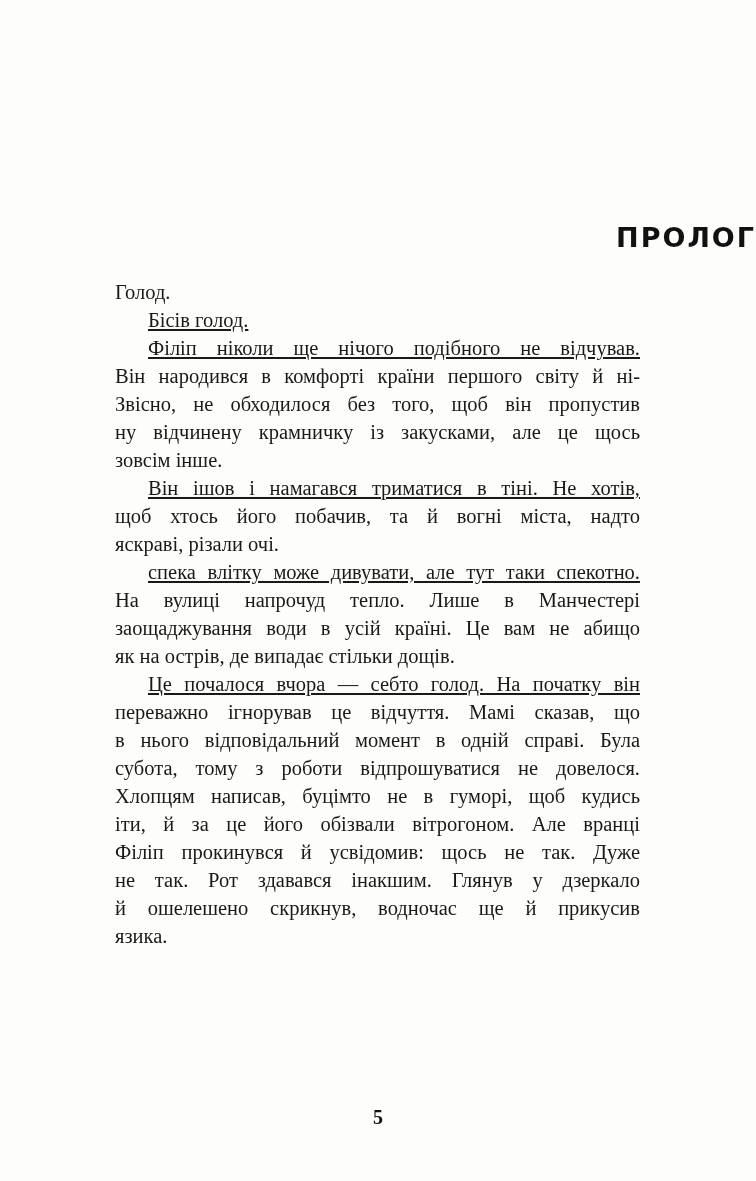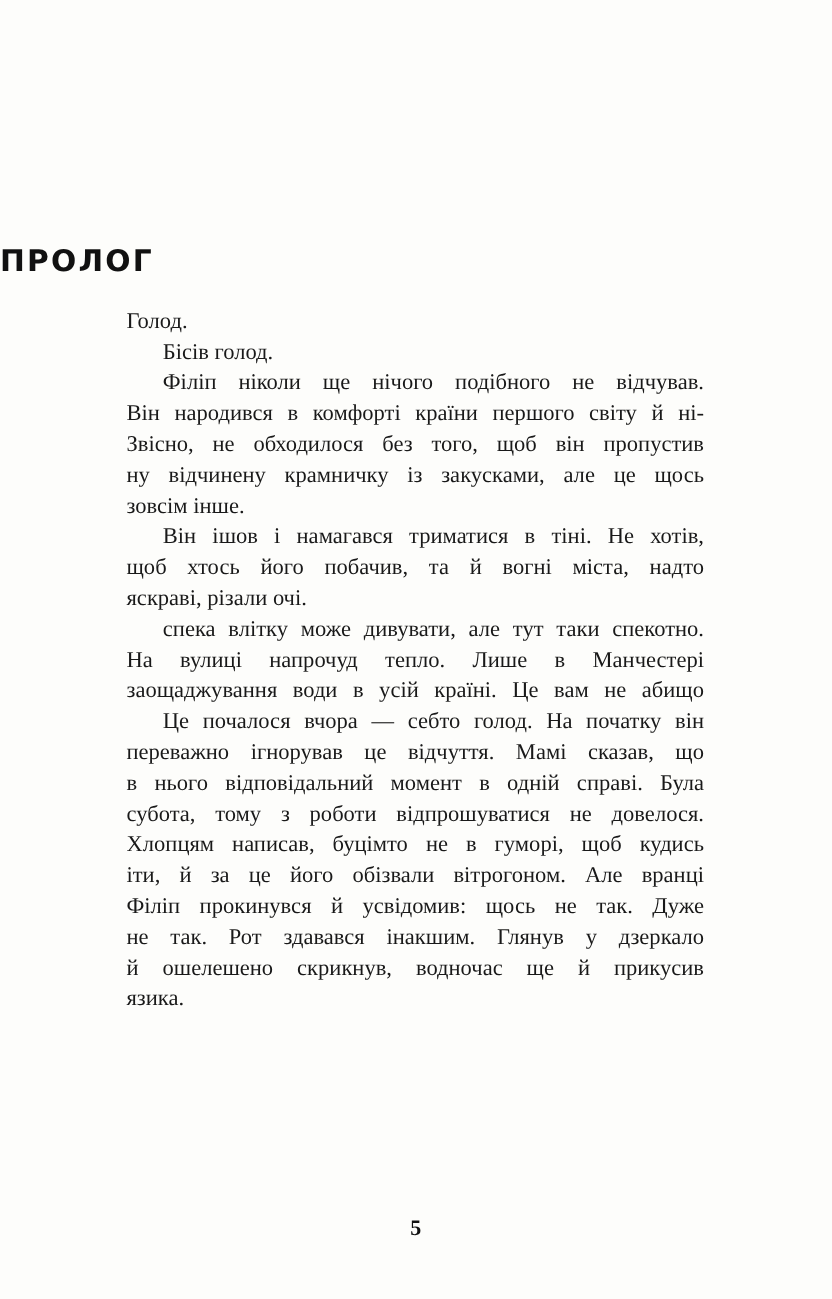--- a/index.html
+++ b/index.html
@@ -13,21 +13,21 @@
     height: 1181px;
     margin: 0 auto;
     background: #fdfdfb;
     color: #191919;
     font-family: "Liberation Serif", serif;
     overflow: hidden;
     box-sizing: border-box;
   }
   .chapter-title {
     margin: 222px 0 24px 0;
-    text-align: left;
+    text-align: right;
     font-family: "DejaVu Sans", sans-serif;
     font-weight: bold;
     font-size: 27px;
     line-height: 32px;
     letter-spacing: 2px;
     color: #111;
   }
   .page-text {
     margin: 0 116px 0 115px;
     font-size: 20.5px;
@@ -40,20 +40,21 @@
   .line {
     text-align: justify;
     text-align-last: justify;
     white-space: normal;
   }
   .line.last {
     text-align-last: left;
   }
   .paragraph.indent .line:first-child {
     text-indent: 33px;
+    text-decoration: underline;
   }
   .page-number {
     position: absolute;
     left: 0;
     right: 0;
     bottom: 52px;
     text-align: center;
     font-family: "Liberation Serif", serif;
     font-weight: bold;
     font-size: 20px;
@@ -82,20 +83,21 @@
       </div>
       <div class="paragraph indent">
         <div class="line">Він ішов і намагався триматися в тіні. Не хотів,</div>
         <div class="line">щоб хтось його побачив, та й вогні міста, надто</div>
         <div class="line last">яскраві, різали очі.</div>
       </div>
       <div class="paragraph indent">
         <div class="line">спека влітку може дивувати, але тут таки спекотно.</div>
         <div class="line">На вулиці напрочуд тепло. Лише в Манчестері</div>
         <div class="line">заощаджування води в усій країні. Це вам не абищо</div>
+        <div class="line last">як на острів, де випадає стільки дощів.</div>
       </div>
       <div class="paragraph indent">
         <div class="line">Це почалося вчора — себто голод. На початку він</div>
         <div class="line">переважно ігнорував це відчуття. Мамі сказав, що</div>
         <div class="line">в нього відповідальний момент в одній справі. Була</div>
         <div class="line">субота, тому з роботи відпрошуватися не довелося.</div>
         <div class="line">Хлопцям написав, буцімто не в гуморі, щоб кудись</div>
         <div class="line">іти, й за це його обізвали вітрогоном. Але вранці</div>
         <div class="line">Філіп прокинувся й усвідомив: щось не так. Дуже</div>
         <div class="line">не так. Рот здавався інакшим. Глянув у дзеркало</div>

